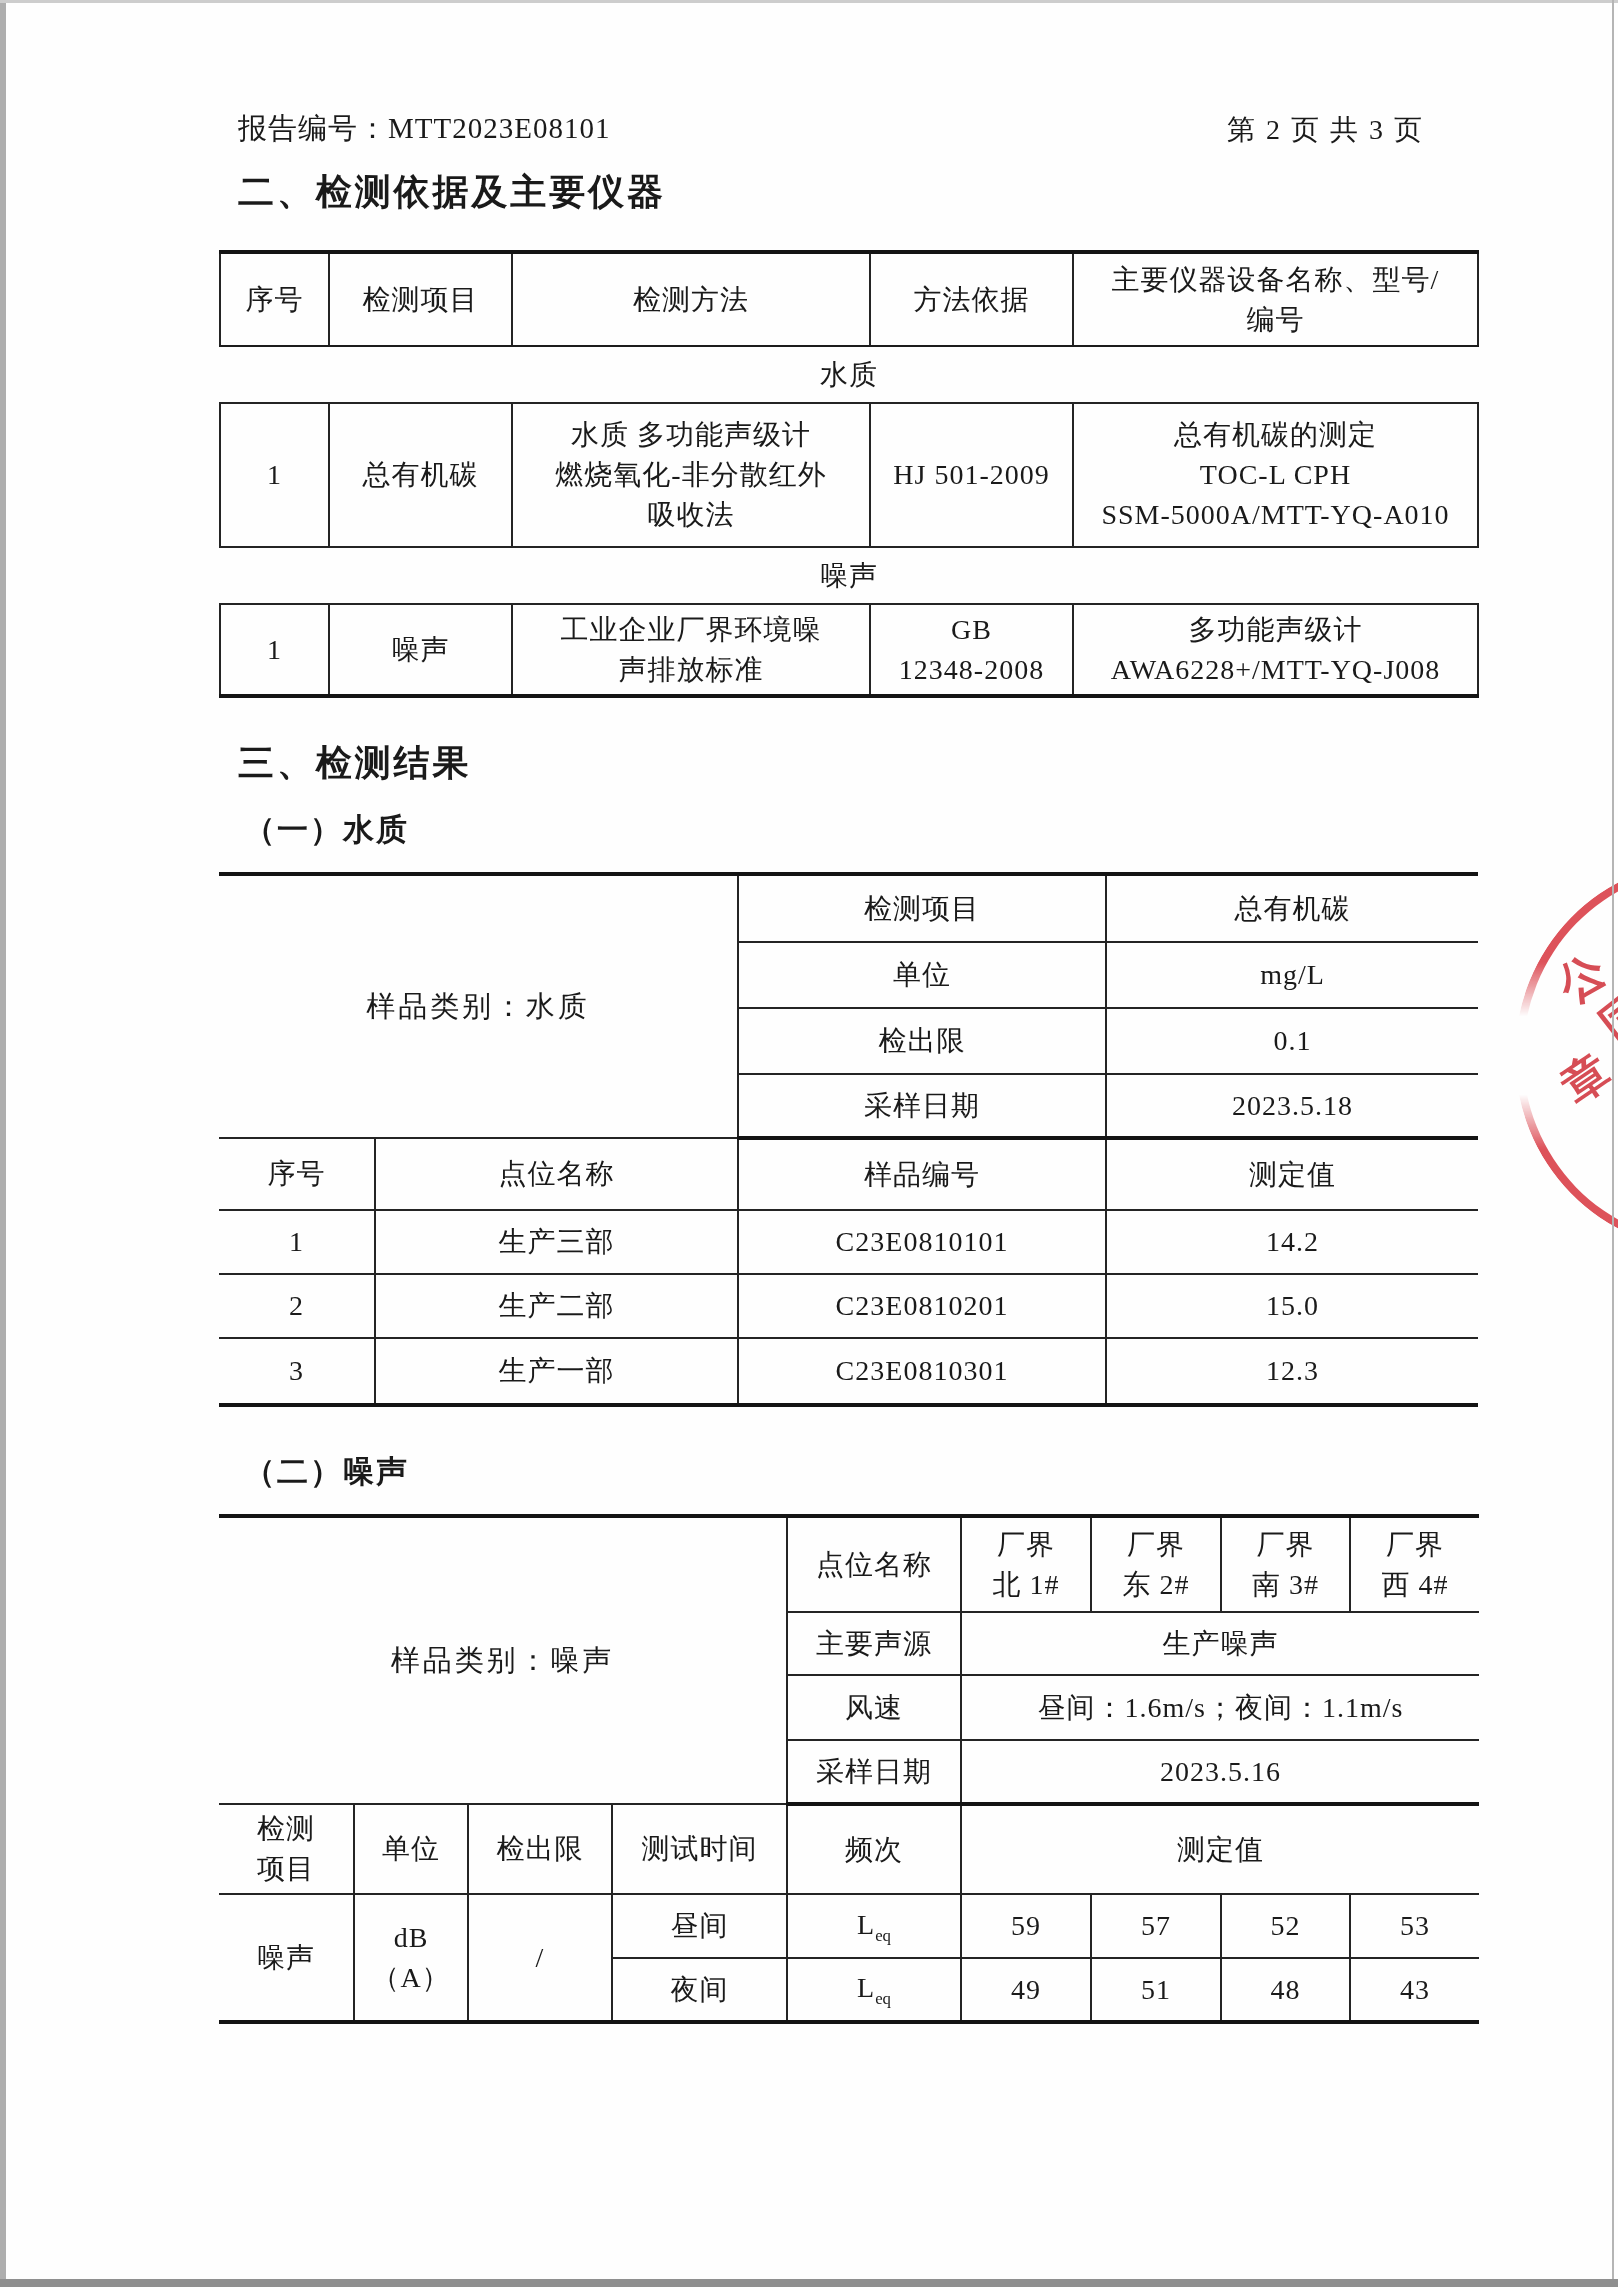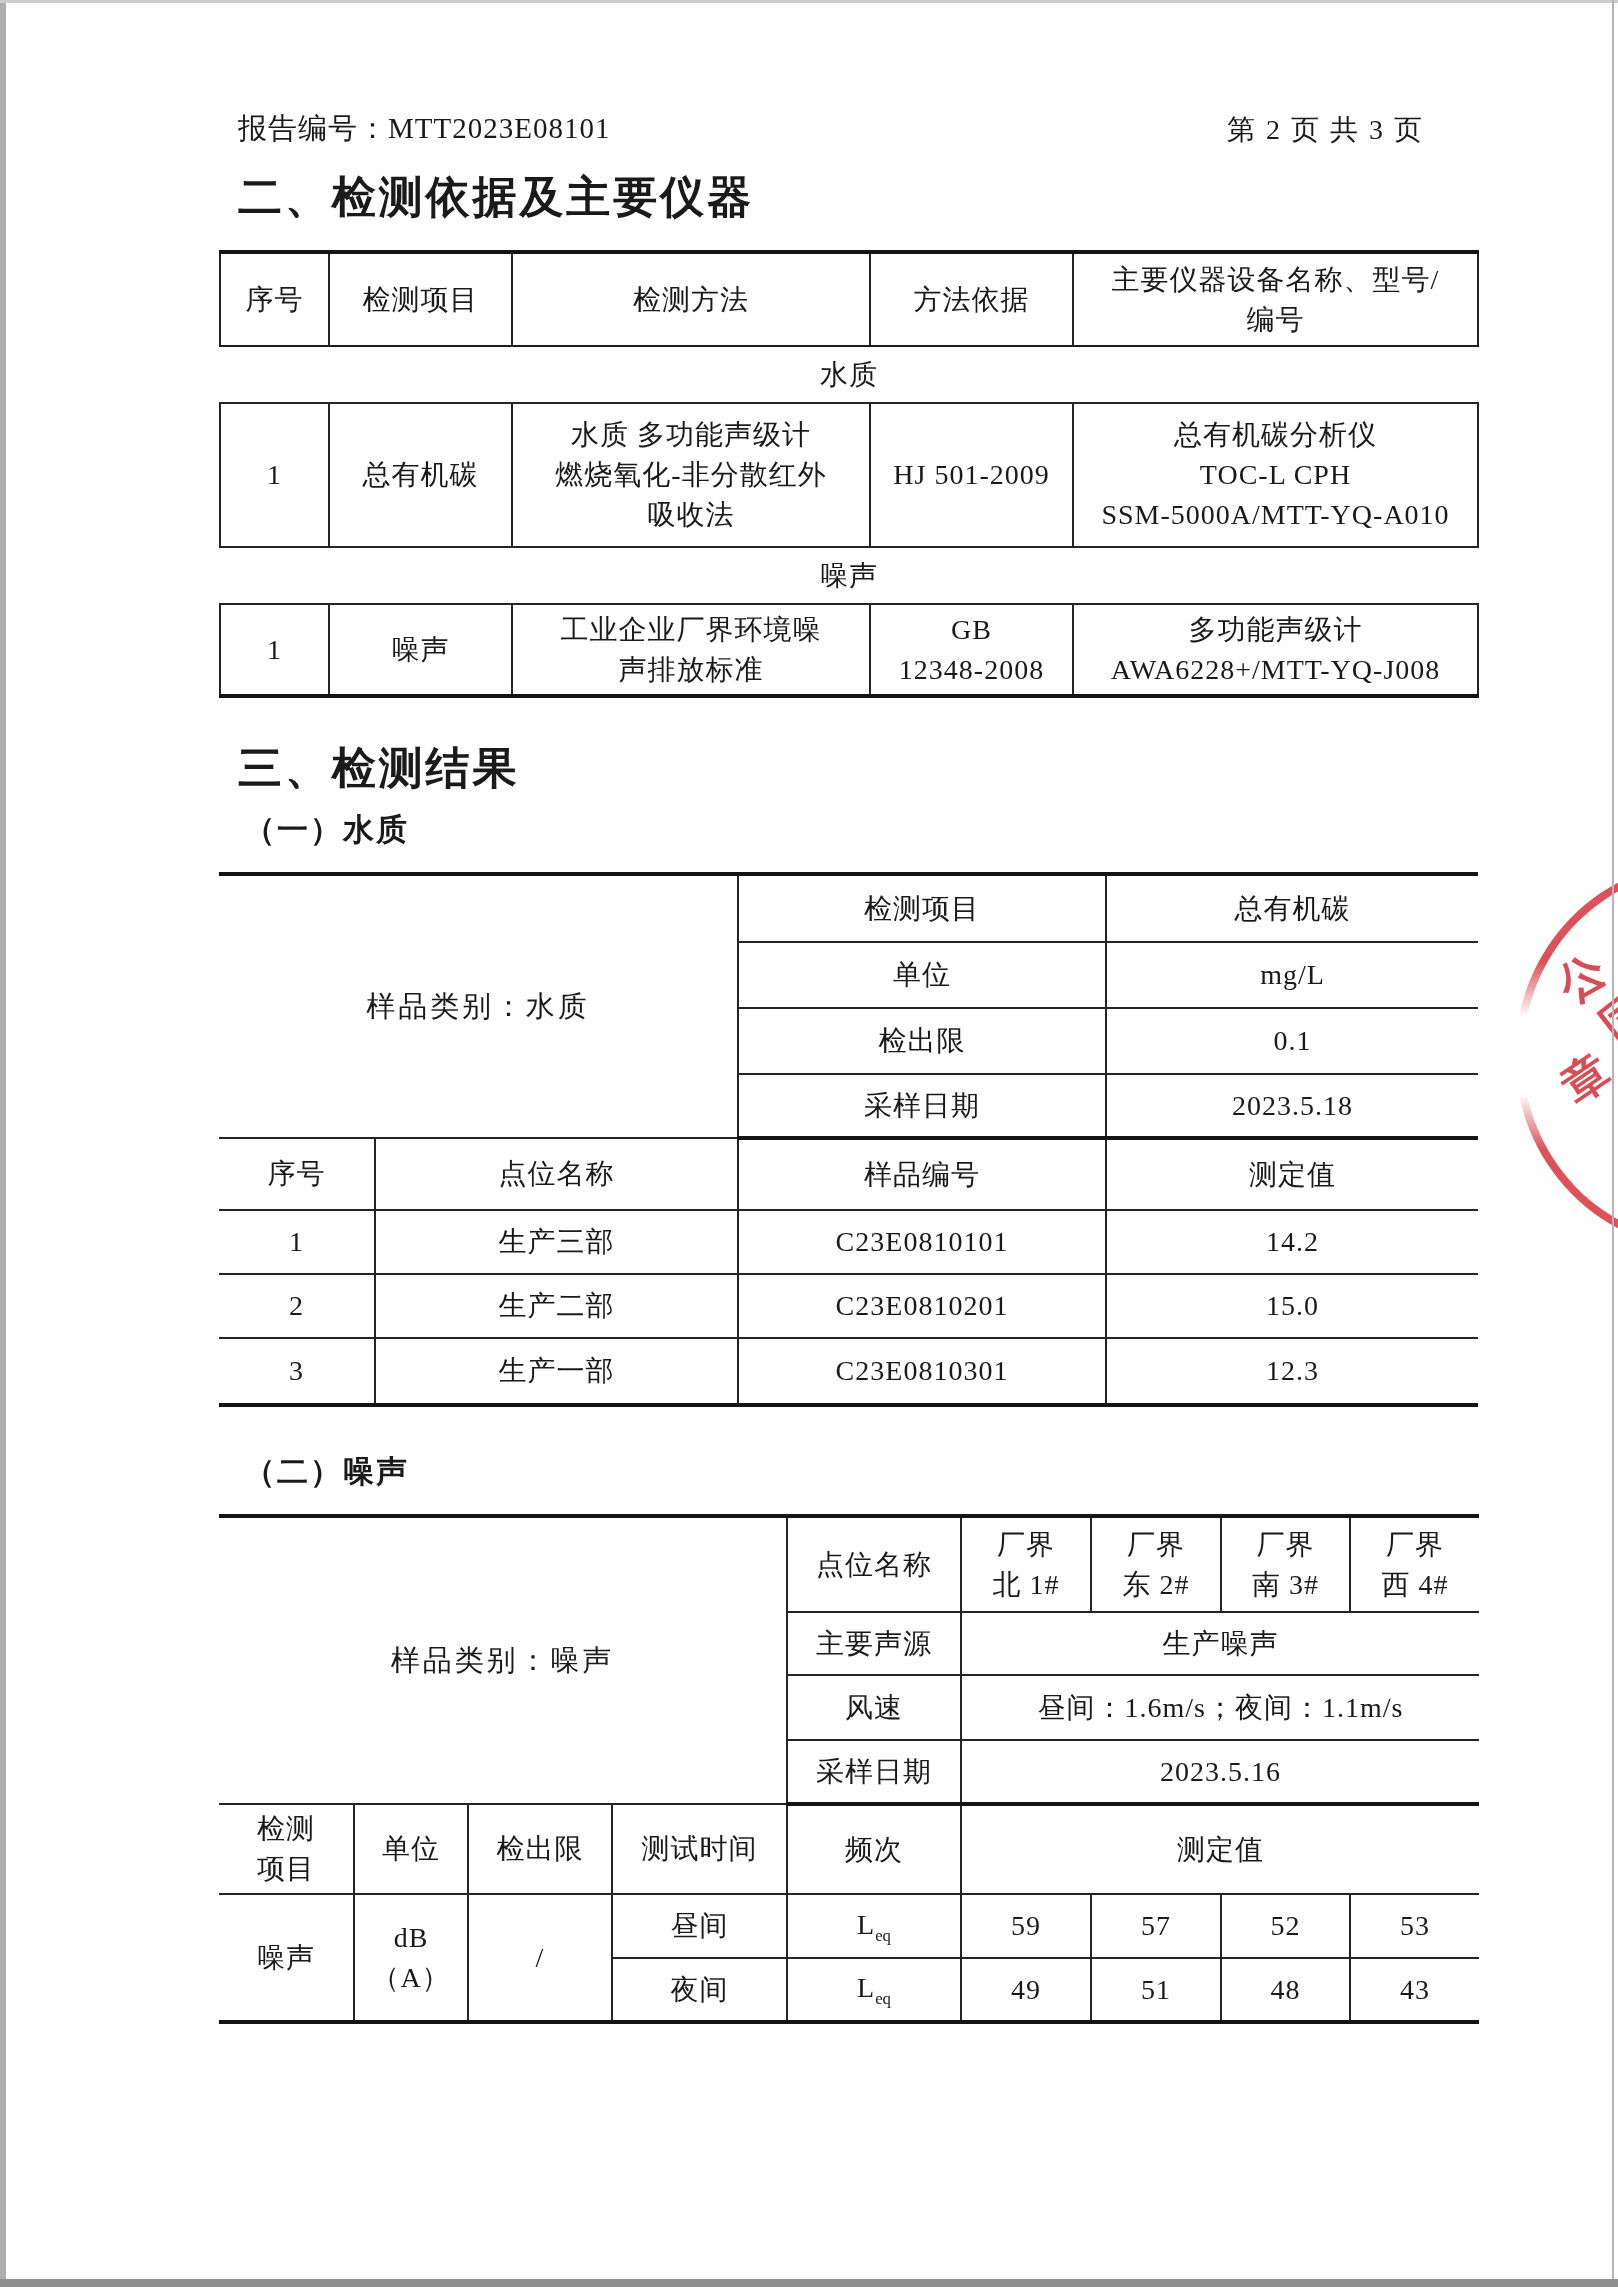--- a/index.html
+++ b/index.html
@@ -11,21 +11,21 @@
   
   .edge { position:absolute; z-index:40; }
   .edge-left   { left:0; top:0; width:5.9px; height:2288px; background:#aeaeae; }
   .edge-top    { left:0; top:0; width:1619px; height:2.9px; background:#cdcdcd; }
   .edge-right  { left:1612px; top:0; width:2px; height:2288px; background:#b5b5b5; }
   .edge-bottom { left:0; top:2279px; width:1619px; height:8.8px; background:#8f8f8f; }
 
   .report-line { position:absolute; left:238px; top:109px; font-size:29px; letter-spacing:1px; }
   .page-indicator { position:absolute; left:1227px; top:111px; font-size:28px; letter-spacing:2px; }
 
-  .h-main { position:absolute; font-size:44px; font-weight:bold; letter-spacing:2.9px; }
+  .h-main { position:absolute; font-size:36px; font-weight:bold; letter-spacing:2.9px; }
   .h-sec2 { left:238px; top:168px; }
   .h-sec3 { left:238px; top:739px; }
   .h-sub  { position:absolute; font-size:31px; font-weight:700; letter-spacing:2px; }
   .h-sub1 { left:244px; top:809px; }
   .h-sub2 { left:244px; top:1451px; }
 
   table { border-collapse:collapse; table-layout:fixed; position:absolute; }
   td,th {
     border:2px solid #242424; padding:0 3.9px; text-align:center; vertical-align:middle;
     font-size:28px; font-weight:normal; letter-spacing:1px; line-height:1.42; color:#1a1a1a;
@@ -90,21 +90,21 @@
     <tr style="height:57px">
       <td colspan="5" class="nov">水质</td>
     </tr>
     <tr style="height:144px">
       <td>1</td>
       <td>总有机碳</td>
       <td class="pre">水质 多功能声级计
 燃烧氧化-非分散红外
 吸收法</td>
       <td>HJ 501-2009</td>
-      <td class="pre">总有机碳分析仪
+      <td class="pre">总有机碳的测定
 TOC-L CPH
 SSM-5000A/MTT-YQ-A010</td>
     </tr>
     <tr style="height:57px">
       <td colspan="5" class="nov">噪声</td>
     </tr>
     <tr style="height:92px">
       <td class="bb5">1</td>
       <td class="bb5">噪声</td>
       <td class="bb5 pre">工业企业厂界环境噪

